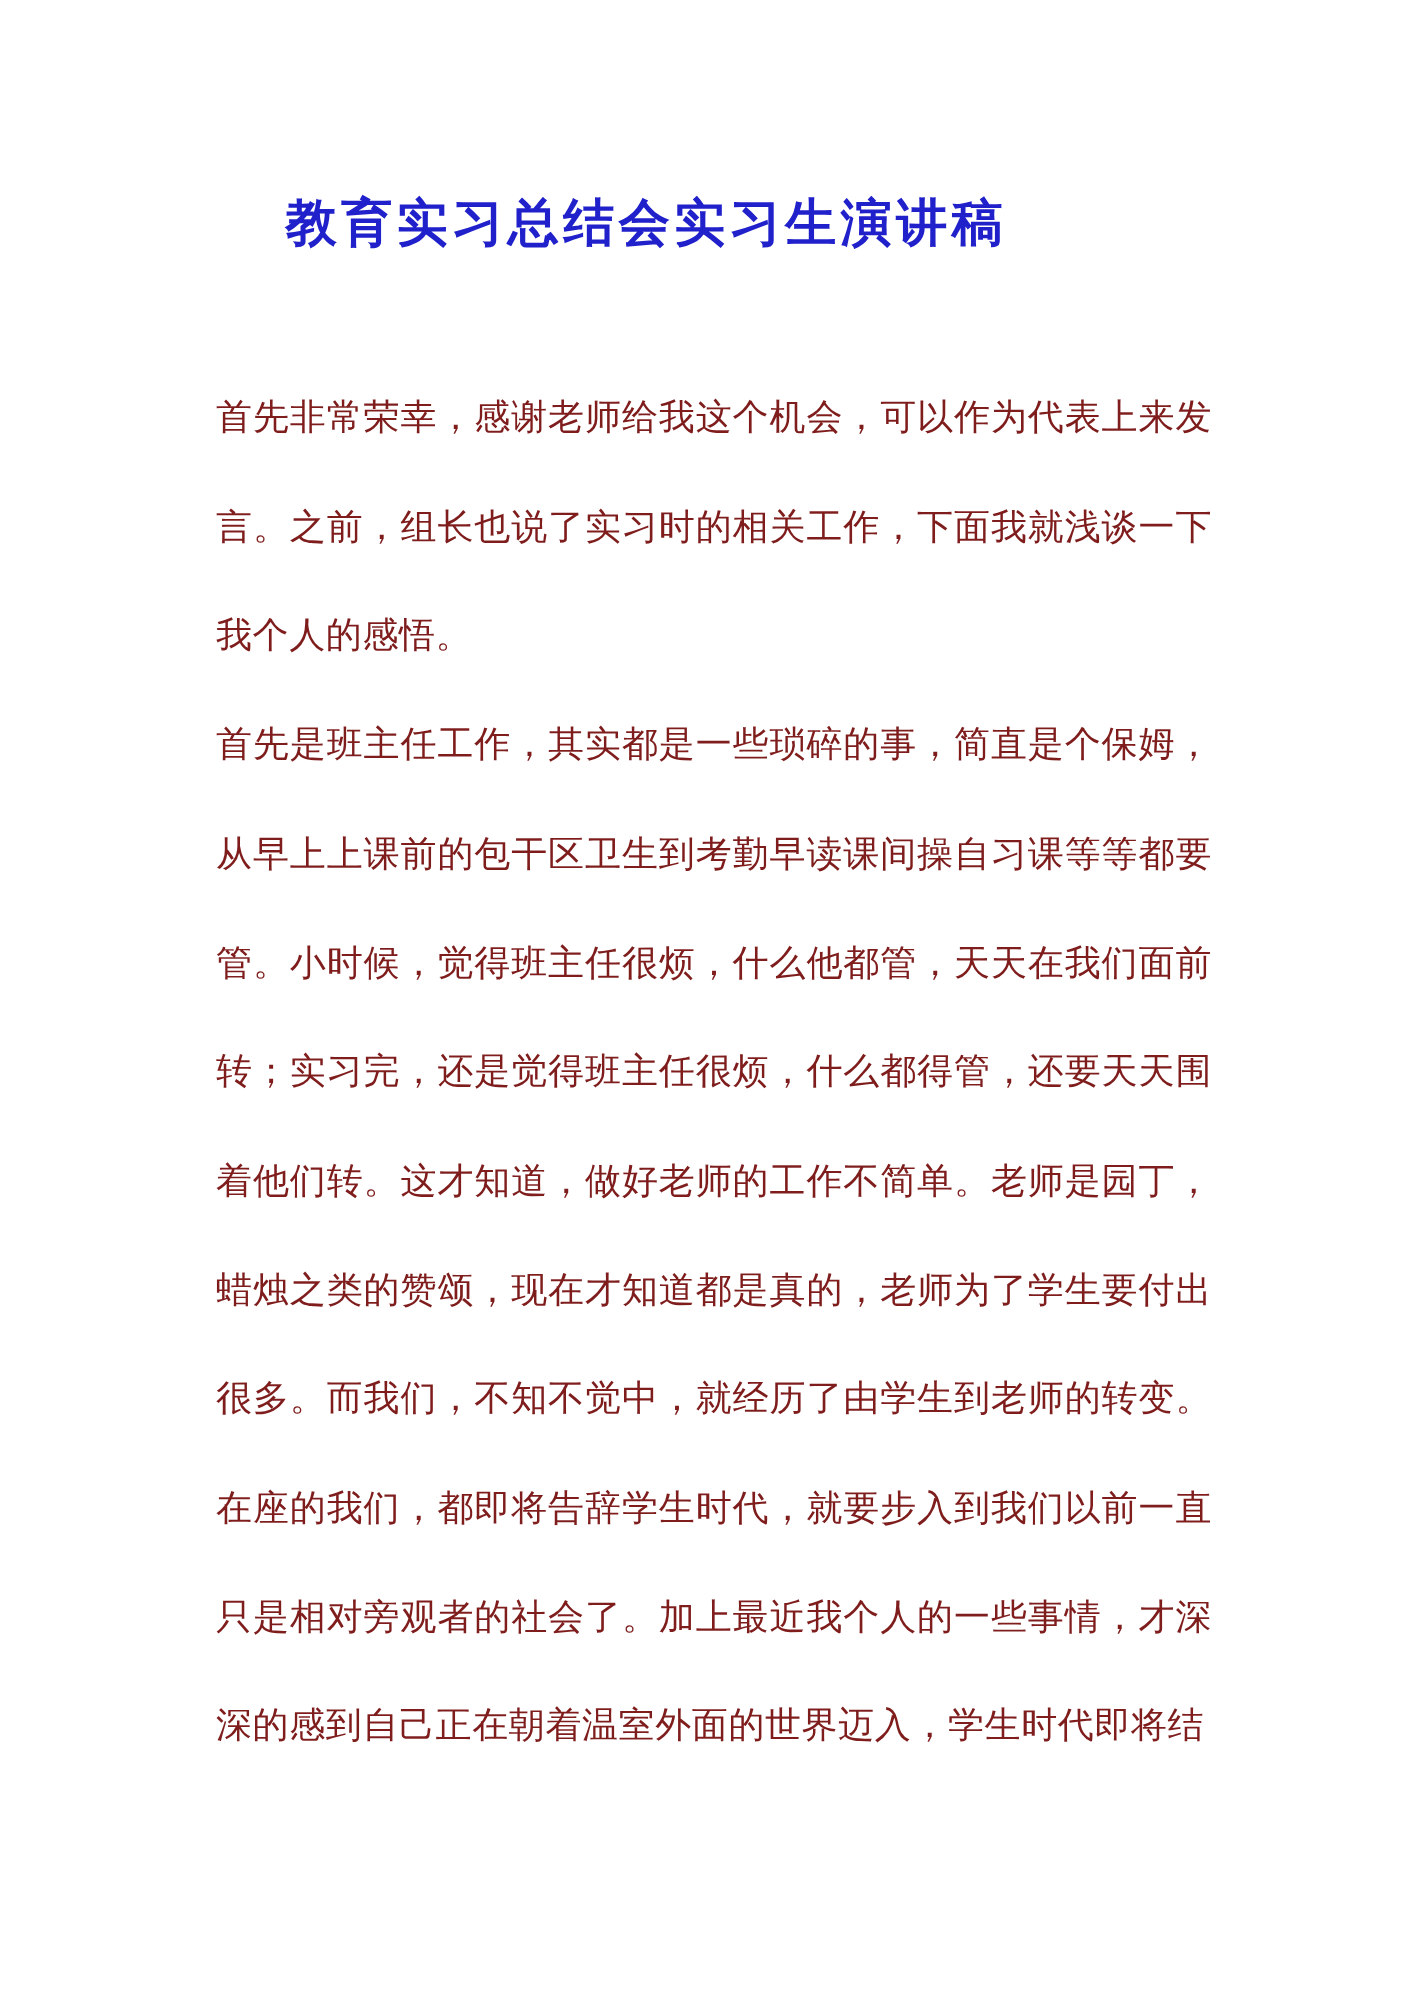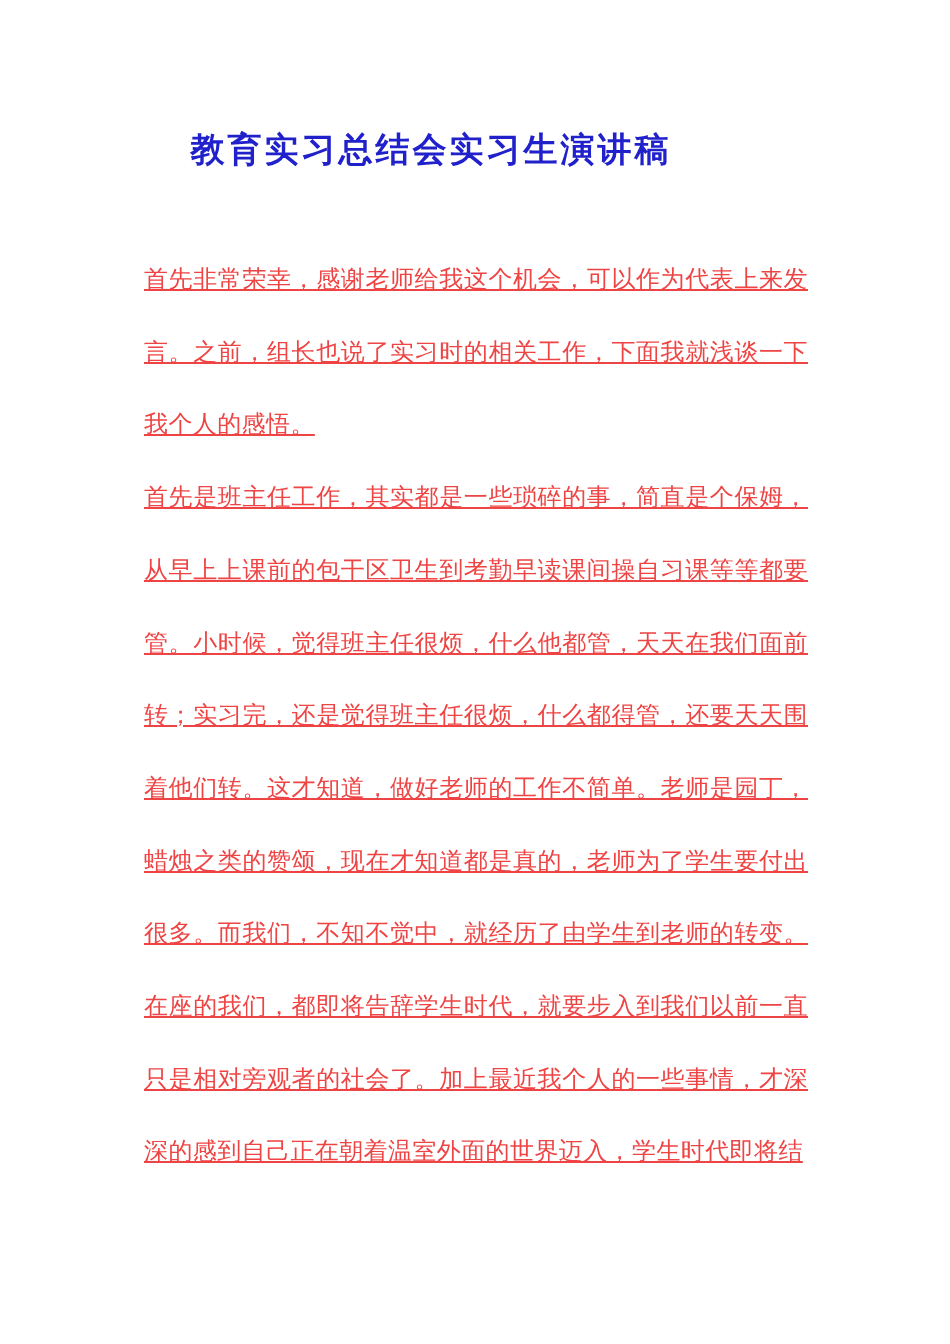--- a/index.html
+++ b/index.html
@@ -43,17 +43,17 @@
   .doc-paragraph {
     margin: 0;
     padding: 0;
   }
 </style>
 </head>
 <body>
 
 <div class="page">
   <h1 class="doc-title" style="color: rgb(33, 33, 204);">教育实习总结会实习生演讲稿</h1>
-  <div class="doc-body" style="color: #ef4444; text-decoration: underline;">
+  <div class="doc-body" style="color: #7f1d1d;">
     <p class="doc-paragraph">首先非常荣幸，感谢老师给我这个机会，可以作为代表上来发言。之前，组长也说了实习时的相关工作，下面我就浅谈一下我个人的感悟。</p>
     <p class="doc-paragraph">首先是班主任工作，其实都是一些琐碎的事，简直是个保姆，从早上上课前的包干区卫生到考勤早读课间操自习课等等都要管。小时候，觉得班主任很烦，什么他都管，天天在我们面前转；实习完，还是觉得班主任很烦，什么都得管，还要天天围着他们转。这才知道，做好老师的工作不简单。老师是园丁，蜡烛之类的赞颂，现在才知道都是真的，老师为了学生要付出很多。而我们，不知不觉中，就经历了由学生到老师的转变。在座的我们，都即将告辞学生时代，就要步入到我们以前一直只是相对旁观者的社会了。加上最近我个人的一些事情，才深深的感到自己正在朝着温室外面的世界迈入，学生时代即将结</p>
   </div>
 </div>
 
 </body></html>

